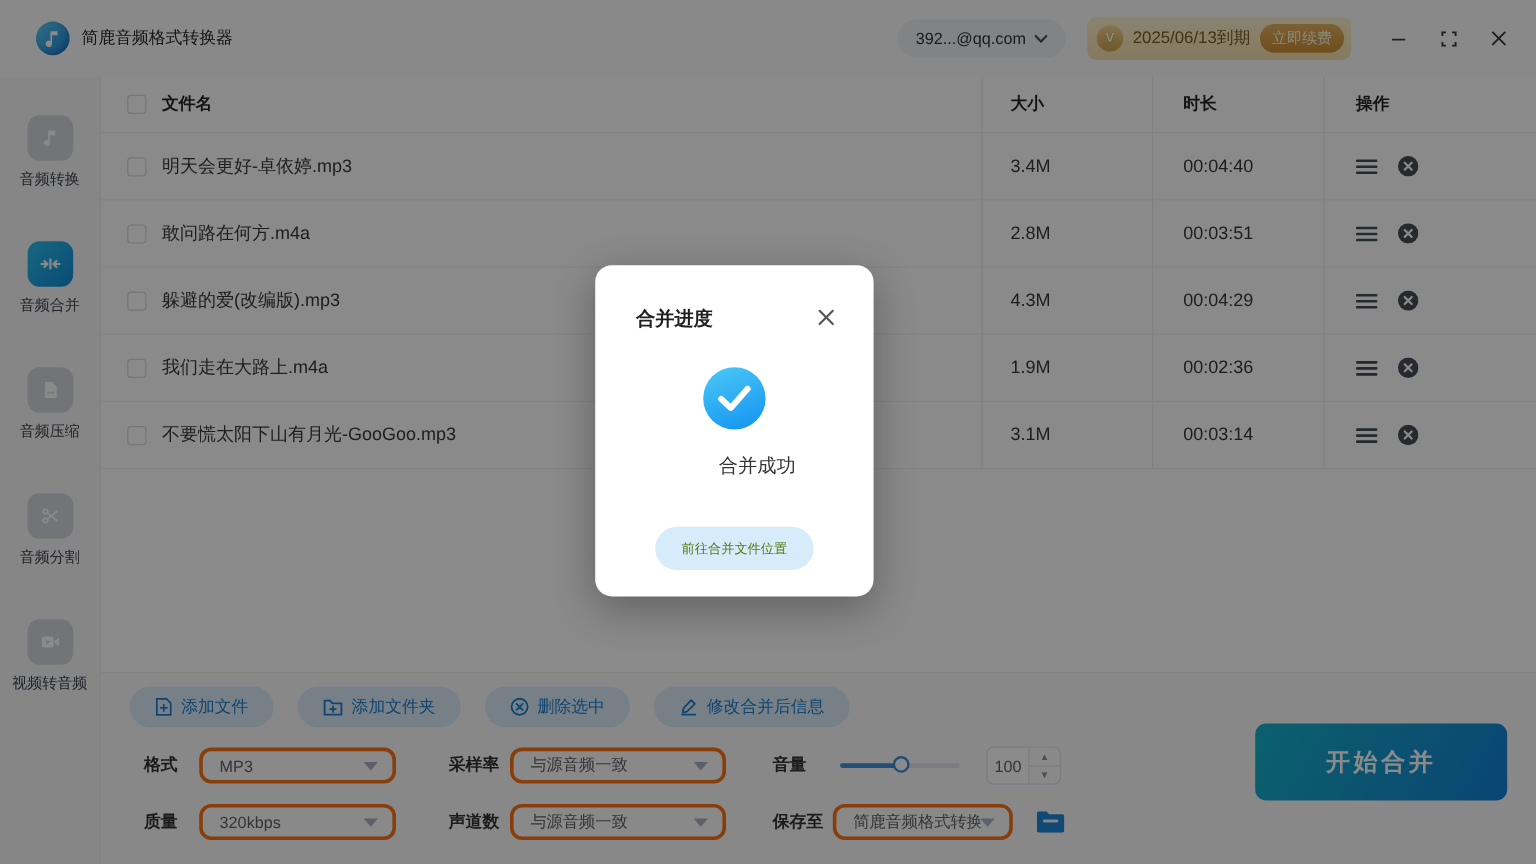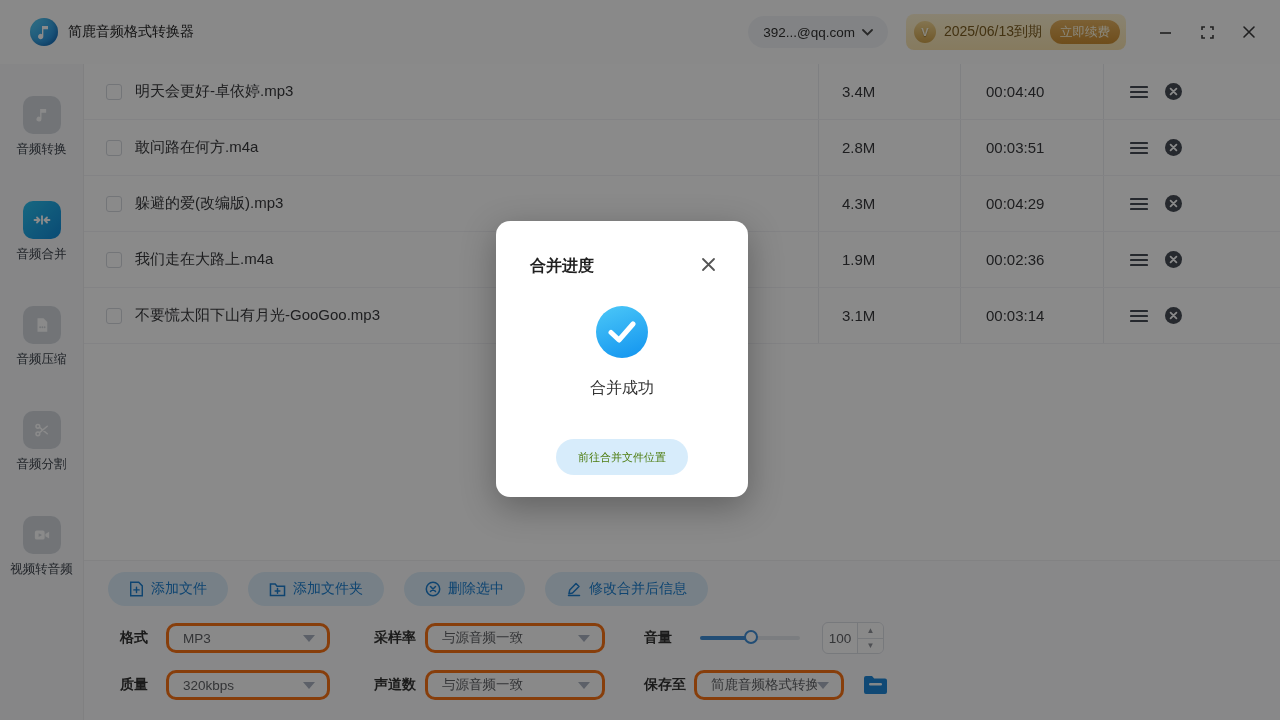--- a/index.html
+++ b/index.html
@@ -59,21 +59,21 @@
   .num-input { margin-left:22px; width:62px; height:32px; border:1px solid #dcdfe6; border-radius:6px; background:#fff; display:flex; overflow:hidden; }
   .num-val { flex:1; display:flex; align-items:center; justify-content:center; font-size:13.5px; color:#606266; }
   .spinners { width:26px; border-left:1px solid #dcdfe6; display:flex; flex-direction:column; }
   .spin { flex:1; display:flex; align-items:center; justify-content:center; font-size:8px; color:#909399; cursor:pointer; background:#fdfdfd; }
   .spin-up { border-bottom:1px solid #dcdfe6; }
   .folder-btn { margin-left:20px; cursor:pointer; display:flex; align-items:center; }
   .start-btn { position:absolute; right:24px; bottom:53px; width:210px; height:64px; border:none; border-radius:9px; background:linear-gradient(120deg,#17b2c9,#1480d6); color:#fff; font-size:20px; font-weight:bold; letter-spacing:3px; font-family:inherit; cursor:pointer; }
 
   
   .overlay { position:absolute; inset:0; background:rgba(0,0,0,0.46); z-index:50; }
-  .modal { position:absolute; left:496px; top:221px; width:252px; height:276px; background:#fff; border-radius:14px; z-index:60; box-shadow:0 10px 35px rgba(0,0,0,.3); }
+  .modal { position:absolute; left:496px; top:221px; width:232px; height:276px; background:#fff; border-radius:14px; z-index:60; box-shadow:0 10px 35px rgba(0,0,0,.3);padding-left:19px; }
   .modal-title { position:absolute; left:34px; top:35px; font-size:16px; font-weight:bold; color:#1f1f1f; }
   .modal-close { position:absolute; right:32px; top:36px; cursor:pointer; display:flex; }
   .check-circle { position:absolute; left:50%; top:85px; margin-left:-26px; width:52px; height:52px; border-radius:50%; background:linear-gradient(160deg,#4cc8f8,#1193ef); display:flex; align-items:center; justify-content:center; }
   .modal-status { position:absolute; top:157px; width:100%; text-align:center; font-size:16px; color:#333; }
   .modal-action { position:absolute; left:50%; top:218px; transform:translateX(-50%); height:36px; padding:0 22px; border:none; border-radius:18px; background:#d7ecfb; color:#4d7c0f; font-size:11px; font-family:Liberation Sans, sans-serif; white-space:nowrap; cursor:pointer; }
 </style>
 </head>
 <body>
 
 <div class="app">
@@ -167,20 +167,29 @@
               <path d="M16.5 10.5l5-3v9l-5-3z" fill="#fff"></path>
               <path d="M7.5 9.5l4.5 2.5-4.5 2.5z" fill="#d3d7dd"></path>
             </svg>
         </div>
         <span class="side-label">视频转音频</span>
       </div>
     </aside>
 
     <main class="main">
 
+      <div class="tbl-header">
+        <div class="cell-name">
+          <span class="checkbox"></span>
+          <span>文件名</span>
+        </div>
+        <div class="cell-size">大小</div>
+        <div class="cell-dur">时长</div>
+        <div class="cell-ops">操作</div>
+      </div>
 
       <div id="rows">
         <div class="trow">
           <div class="cell-name">
             <span class="checkbox"></span>
             <span class="fname">明天会更好-卓依婷.mp3</span>
           </div>
           <div class="cell-size fsize">3.4M</div>
           <div class="cell-dur fdur">00:04:40</div>
           <div class="cell-ops">
@@ -361,20 +370,21 @@
             <span class="dd-arrow"></span>
           </div>
           <span class="folder-btn">
             <svg width="23" height="18" viewBox="0 0 23 18">
                 <path d="M0 2a2 2 0 0 1 2-2h6l2.2 2.5H21a2 2 0 0 1 2 2V16a2 2 0 0 1-2 2H2a2 2 0 0 1-2-2V2z" fill="#1e88d8"></path>
                 <rect x="5" y="7" width="13" height="2.4" rx="1.2" fill="#fff" opacity="0.95"></rect>
               </svg>
           </span>
         </div>
 
+        <button class="start-btn">开始合并</button>
       </div>
     </main>
   </div>
 
   <div class="overlay"></div>
 
   <div class="modal">
     <div class="modal-title">合并进度</div>
     <div class="modal-close">
       <svg width="15" height="15" viewBox="0 0 15 15">

